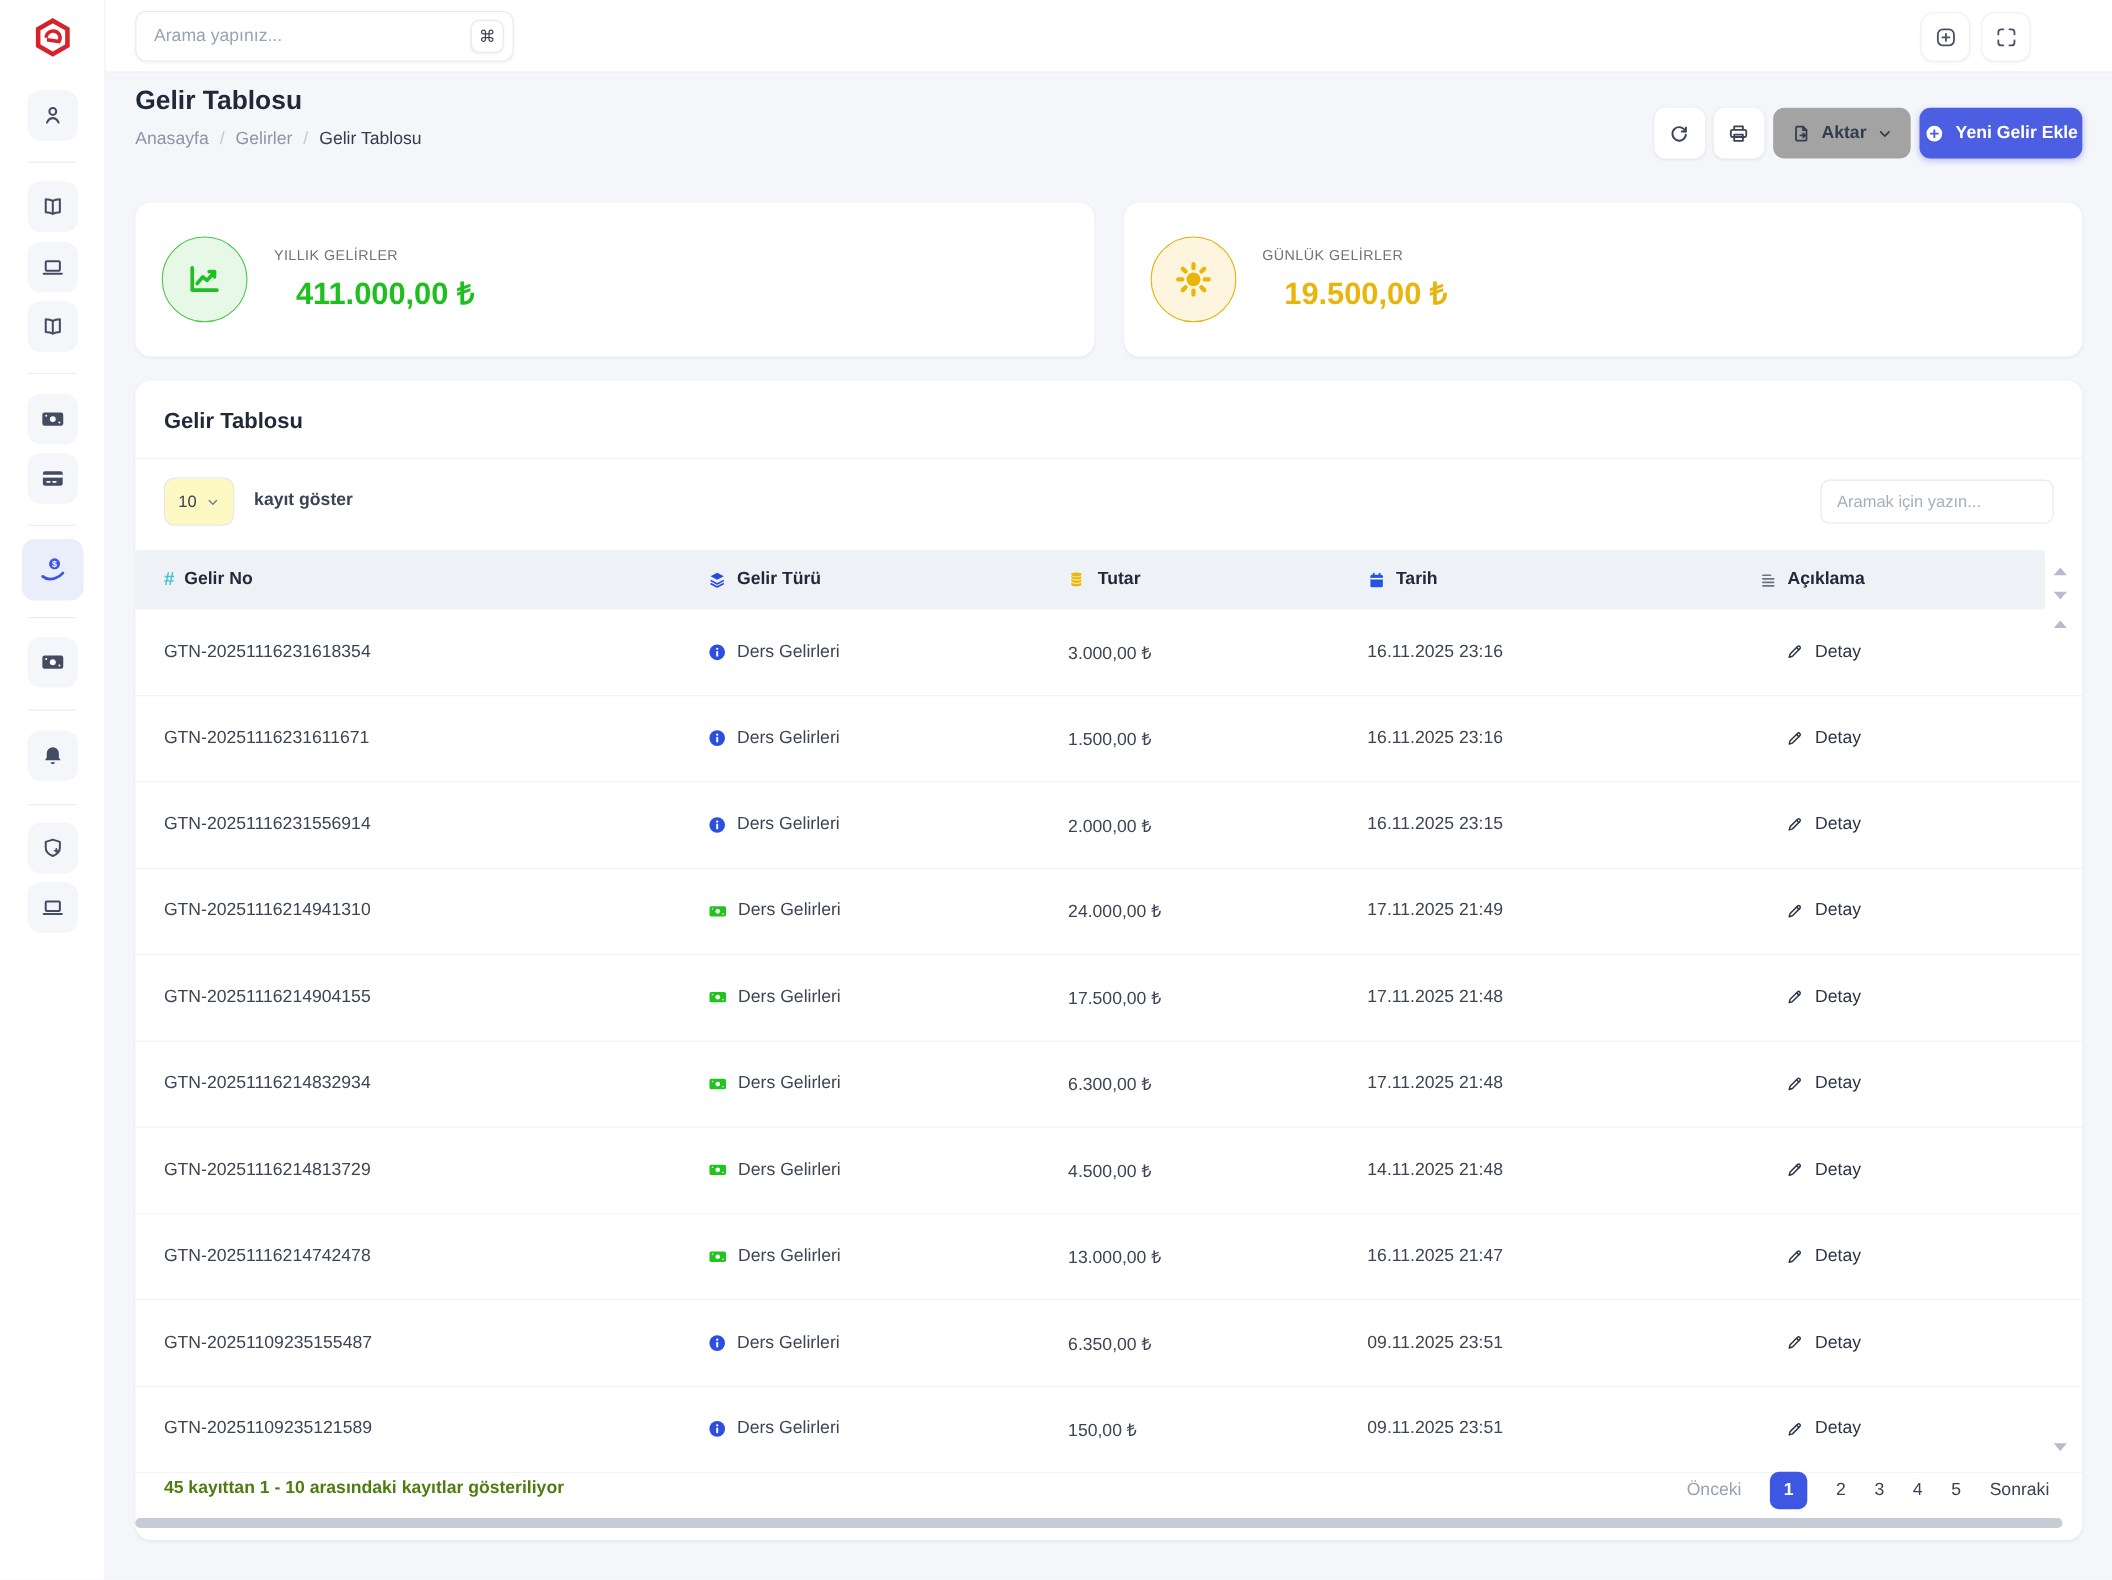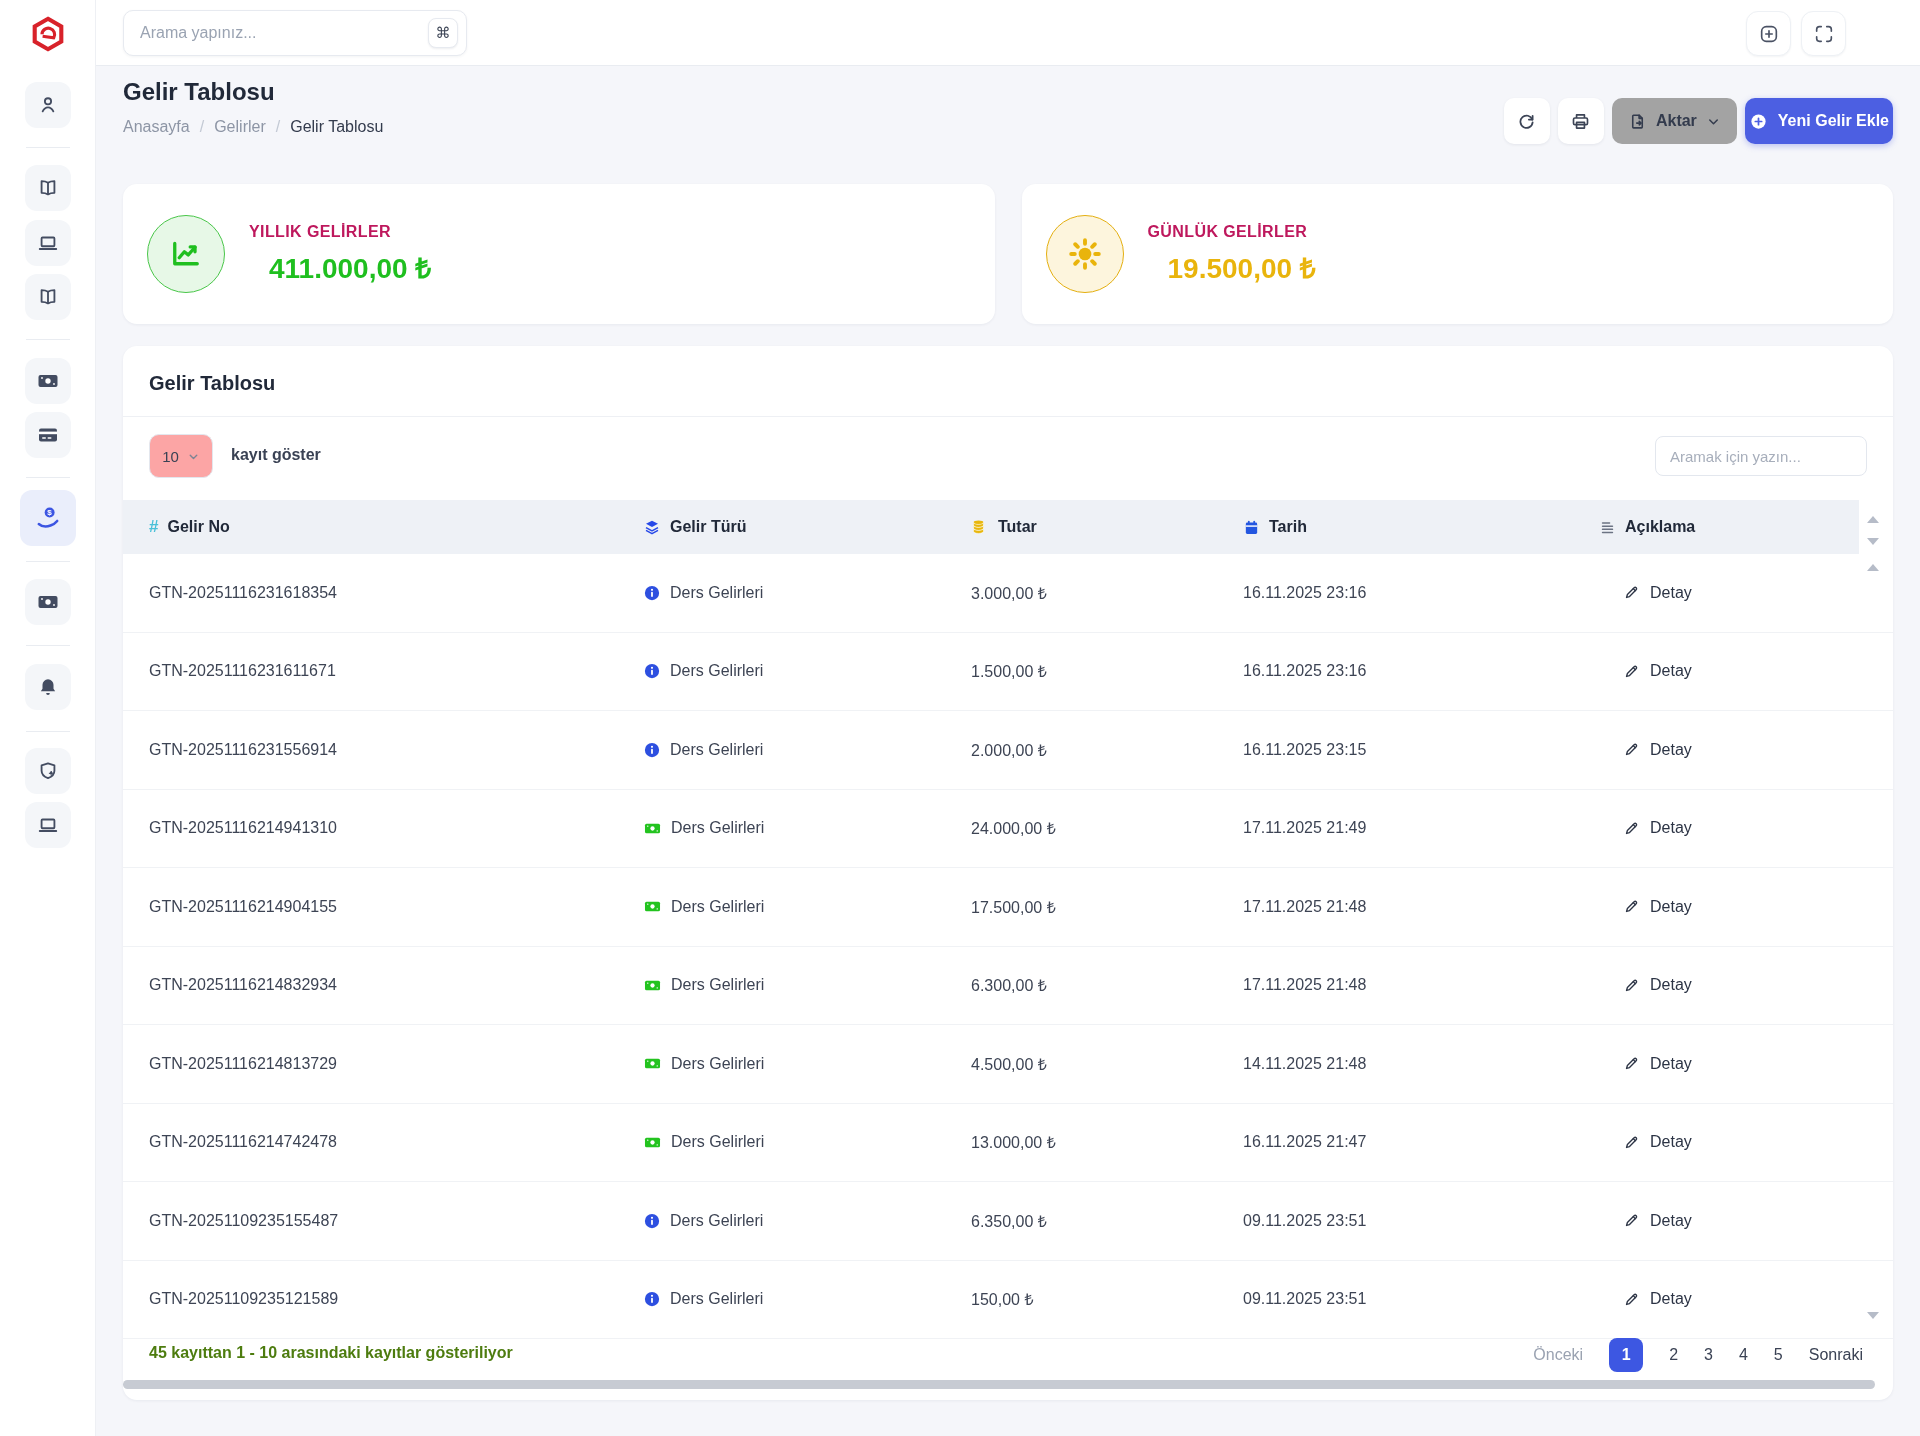--- a/index.html
+++ b/index.html
@@ -79,39 +79,39 @@
   .stats { position:absolute; left:123px; top:184px; width:1770px; display:flex; gap:27px; }
   .stat-card {
     flex:1; height:140px; background:#fff; border-radius:14px;
     box-shadow:0 1px 3px rgba(25,35,65,.06);
     display:flex; align-items:center; padding:0 24px; gap:24px;
   }
   .stat-circle {
     width:78px; height:78px; border-radius:50%;
     display:flex; align-items:center; justify-content:center; flex:0 0 78px;
   }
-  .stat-label { font-size:16px; font-weight:bold; letter-spacing:.4px; color:#be185d; margin-bottom:7px; }
+  .stat-label { font-size:13px; font-weight:normal; letter-spacing:.4px; color:#737373; margin-bottom:7px; }
   .stat-value { font-size:28px; font-weight:bold;margin-left:20px; }
   .c-green  { color:#1fbf1f; } .bg-green  { background:#e7f8e7; border:1px solid #49c649; }
   .c-indigo { color:#3352dc; } .bg-indigo { background:#e6eafb; border:1px solid #3352dc; }
   .c-blue   { color:#1467d2; } .bg-blue   { background:#ddeafa; border:1px solid #1467d2; }
   .c-amber  { color:#e9b40c; } .bg-amber  { background:#fdf5dd; border:1px solid #e4af10; }
 
   
   .table-card {
     position:absolute; left:123px; top:346px; width:1770px; height:1054px;
     background:#fff; border-radius:14px; box-shadow:0 1px 3px rgba(25,35,65,.06);
   }
   .table-title { position:absolute; left:26px; top:26px; font-size:20px; font-weight:bold; color:#212939; }
   .table-card .title-divider { position:absolute; left:0; top:70px; width:100%; height:1px; background:#eef0f4; }
 
   .controls { position:absolute; left:26px; right:26px; top:88px; height:44px; }
   .page-size {
     position:absolute; left:0; top:0; width:64px; height:44px;
-    border:1px solid #e3e7ee; border-radius:10px; background:#fca5a5;
+    border:1px solid #e3e7ee; border-radius:10px; background:#fef9c3;
     display:flex; align-items:center; justify-content:center; gap:8px;
     font-size:15px; color:#3a4254; cursor:pointer;
   }
   .page-size-label { position:absolute; left:82px; top:12px; font-size:16px; font-weight:bold; color:#3a4254; }
   .table-search {
     position:absolute; right:0; top:2px; width:212px; height:40px;
     border:1px solid #e3e7ee; border-radius:8px; background:#fff;
     font-size:15px; color:#be185d; padding:0 14px;
     font-family:"Liberation Sans", sans-serif;
   }

